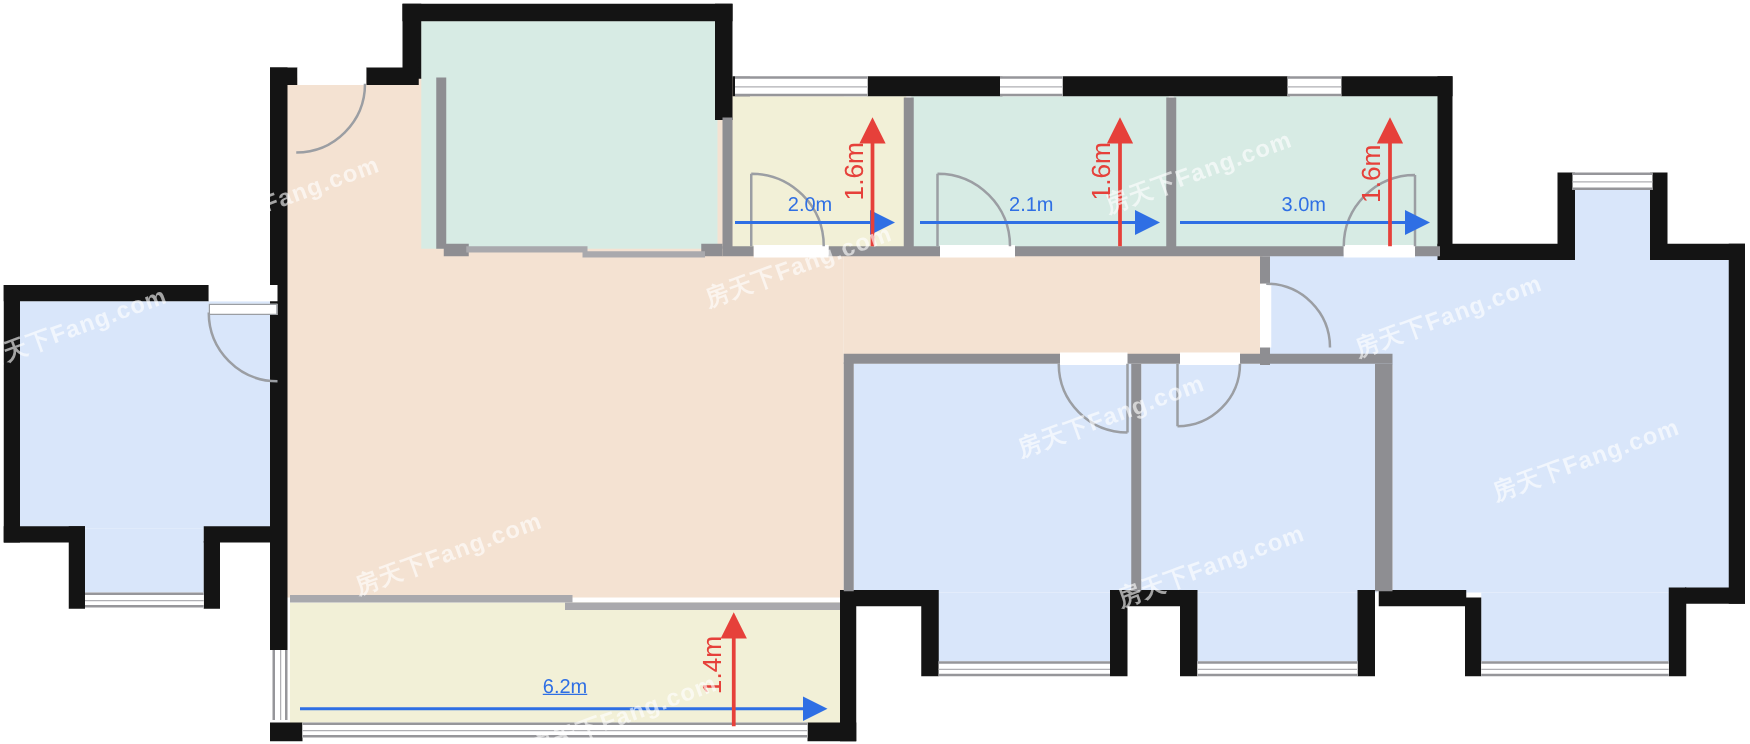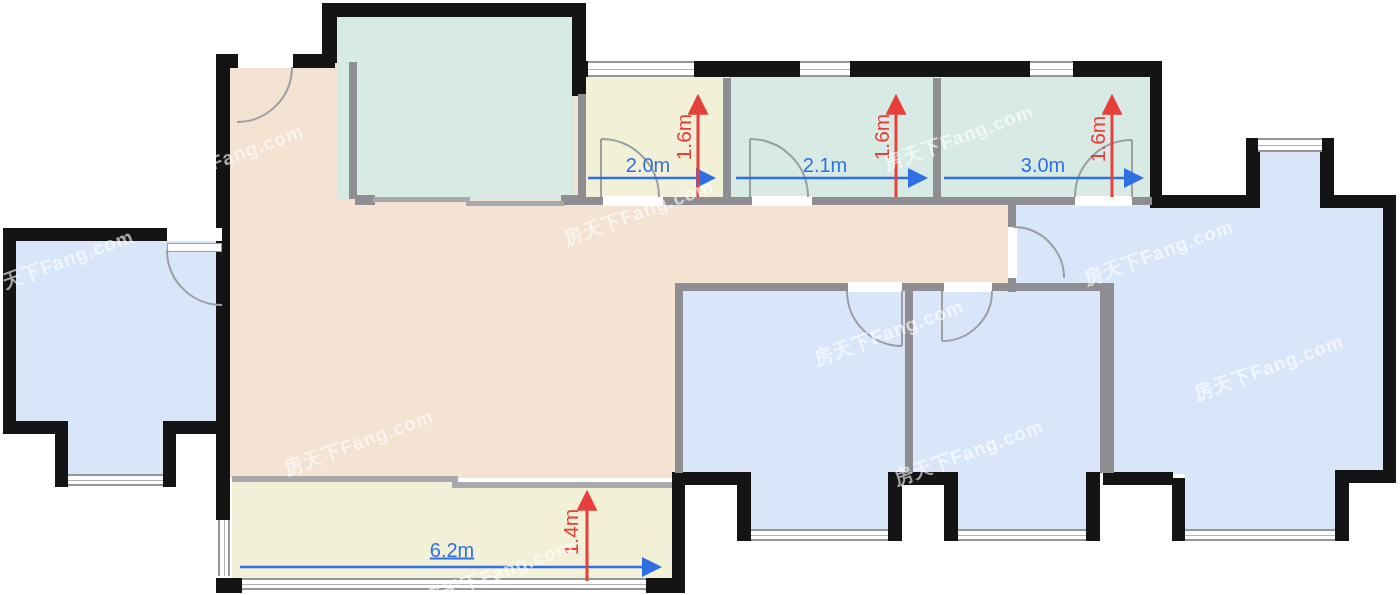--- a/index.html
+++ b/index.html
@@ -13,21 +13,21 @@
   .wall-b{position:absolute;background:var(--wall-exterior);}
   .wall-g{position:absolute;background:var(--wall-interior);}
   .slide{position:absolute;background:#a9a9ad;}
   .opening{position:absolute;background:#fff;}
   .win{position:absolute;background:#fff;border-top:2px solid #96969a;border-bottom:2px solid #96969a;box-sizing:border-box;}
   .win::after{content:"";position:absolute;left:0;right:0;top:50%;height:1px;background:#b0b0b4;}
   .win-v{position:absolute;background:#fff;border-left:2px solid #96969a;border-right:2px solid #96969a;box-sizing:border-box;}
   .win-v::after{content:"";position:absolute;top:0;bottom:0;left:50%;width:1px;background:#b0b0b4;}
   .leaf{position:absolute;background:#fff;border:1.5px solid #9b9ea3;box-sizing:border-box;}
   svg.overlay{position:absolute;left:0;top:0;pointer-events:none;}
-  .dim{position:absolute;transform:translate(-50%,-50%);font-size:20px;font-weight:400;white-space:nowrap;}
+  .dim{position:absolute;transform:translate(-50%,-50%);font-size:16px;font-weight:400;white-space:nowrap;}
   .dim-blue{color:var(--dim-blue);}
   .dim-red{color:var(--dim-red);transform:translate(-50%,-50%) rotate(-90deg);font-size:21px;}
   .wm{position:absolute;transform:rotate(-20deg);color:rgba(255,255,255,0.62);
       font-size:19px;font-weight:bold;letter-spacing:1px;white-space:nowrap;}
 </style>
 </head>
 <body>
 
 <div class="plan">
 

